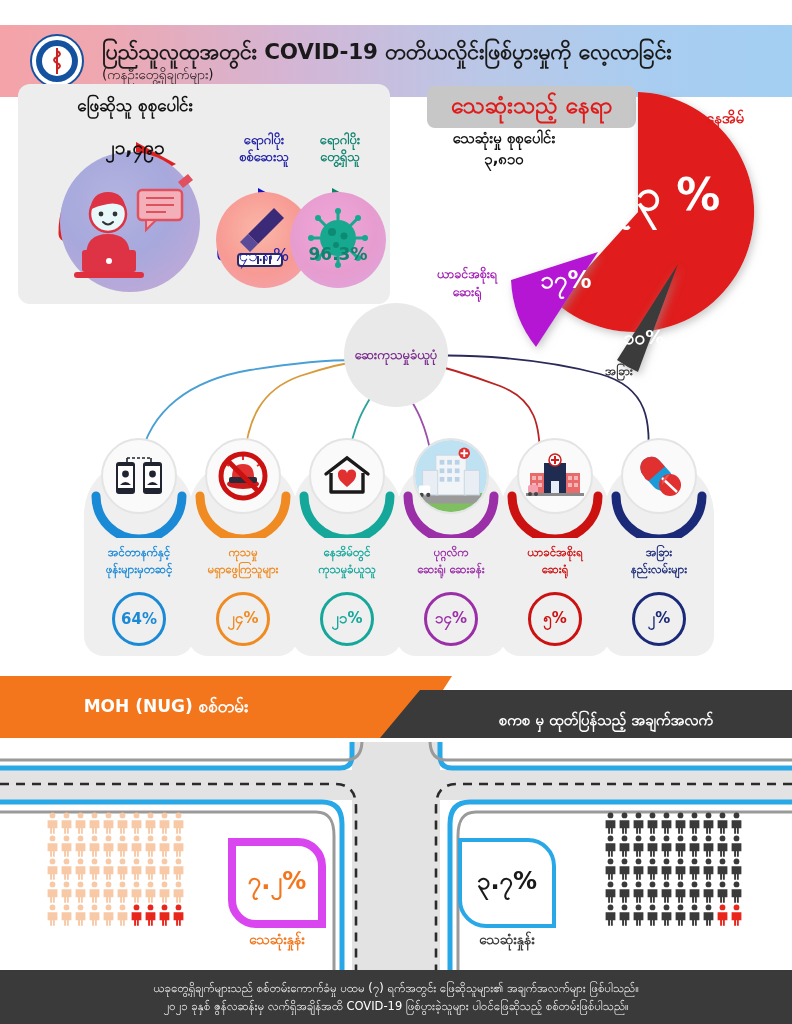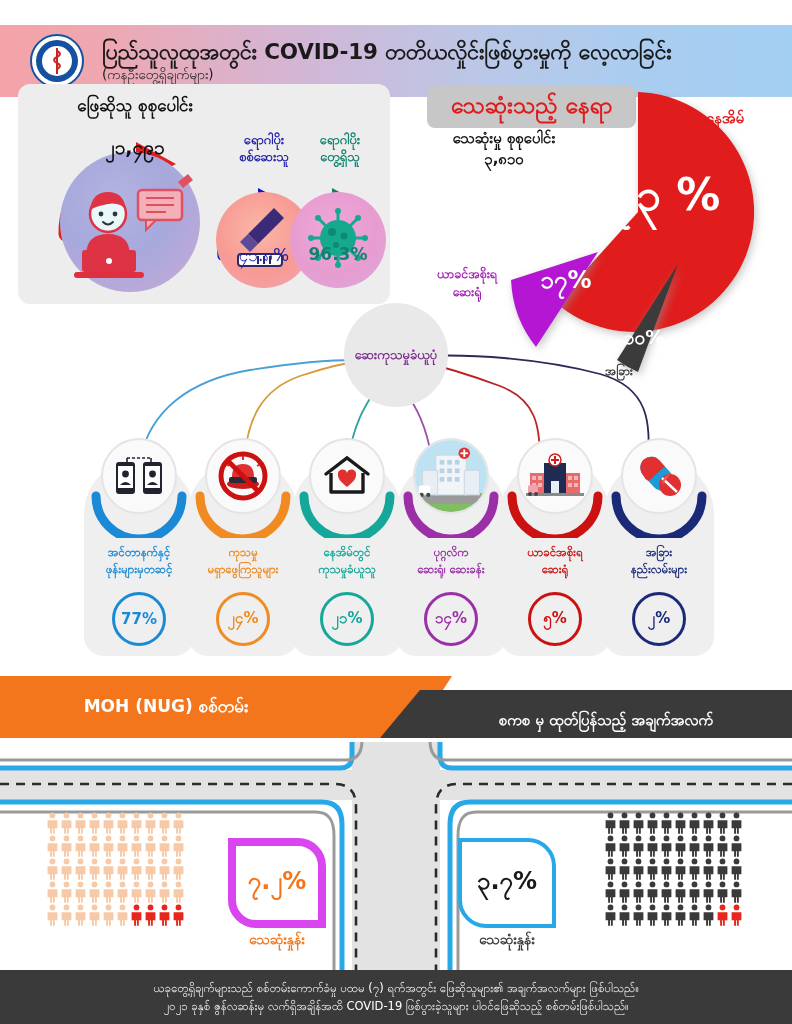--- a/index.html
+++ b/index.html
@@ -373,21 +373,21 @@
       </div>
       <div class="card-arc">
         <svg width="96" height="48" viewBox="0 0 96 48">
             <path d="M5,6 a43,43 0 0 0 86,0" fill="none" stroke="#1b8ad6" stroke-width="9" stroke-linecap="round"></path>
           </svg>
       </div>
       <div class="card-label" style="color:#1b8ad6">
         <div>အင်တာနက်နှင့်</div>
         <div>ဖုန်းများမှတဆင့်</div>
       </div>
-      <div class="card-pct" style="color:#1b8ad6">77%</div>
+      <div class="card-pct" style="color:#1b8ad6">64%</div>
     </div>
 
     <div class="card" style="left:188px">
       <div class="card-iconwrap">
         <svg width="56" height="52" viewBox="0 0 56 52">
           <ellipse cx="28" cy="34" rx="16" ry="5" fill="#cc1b1b"></ellipse>
           <rect x="14" y="27" width="28" height="6" rx="2" fill="#2a2a3a"></rect>
           <path d="M17,27 q0,-13 11,-13 q11,0 11,13 z" fill="#e03030"></path>
           <line x1="28" y1="10" x2="28" y2="5" stroke="#e03030" stroke-width="2"></line>
           <line x1="14" y1="16" x2="9" y2="13" stroke="#e03030" stroke-width="2"></line>

